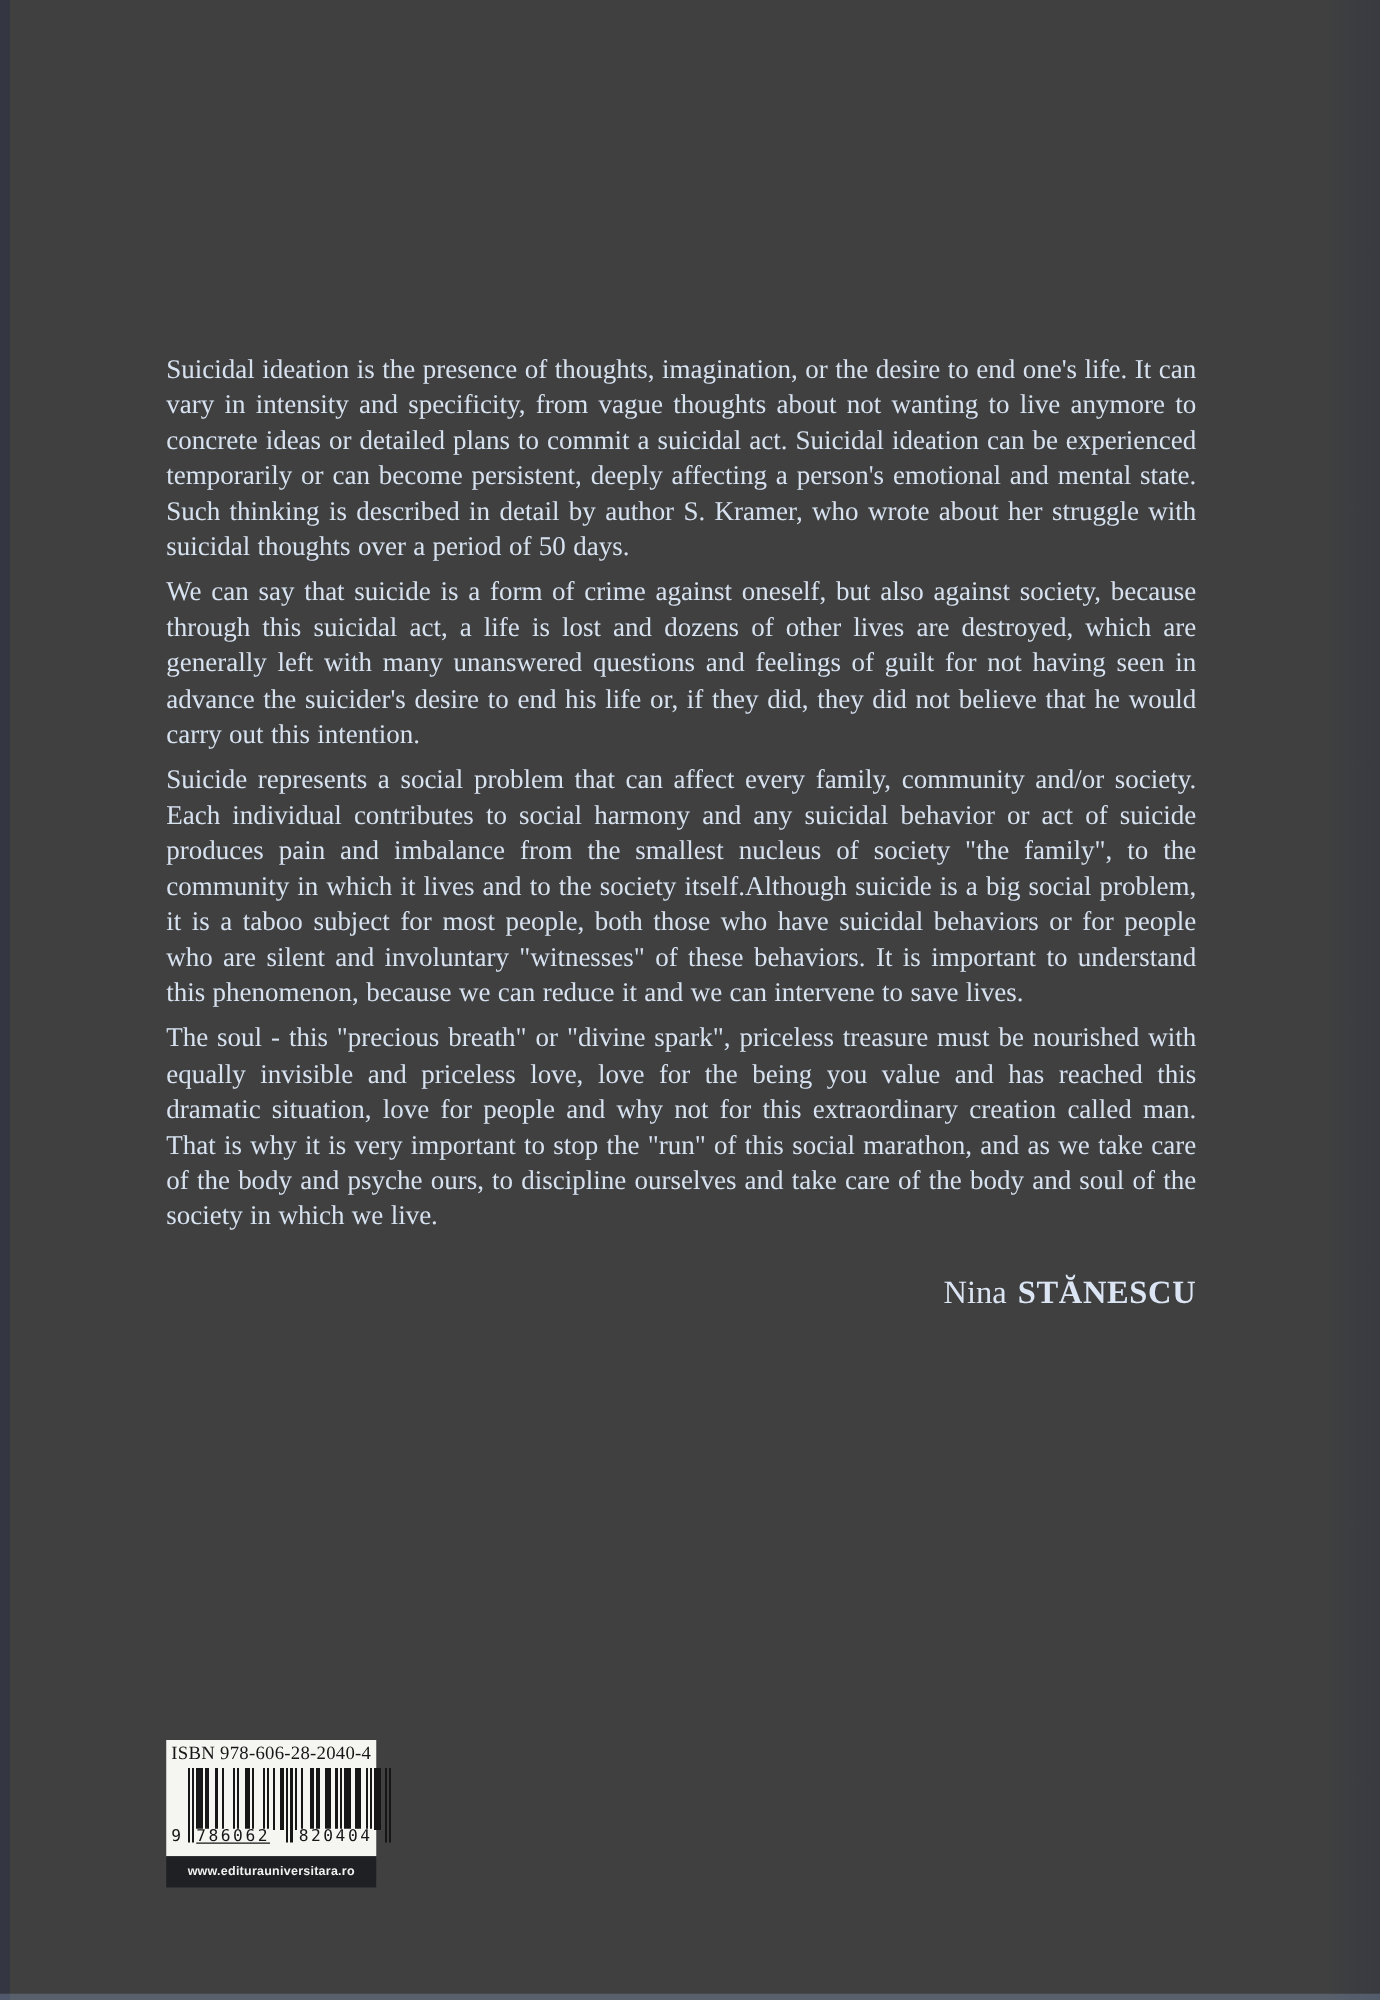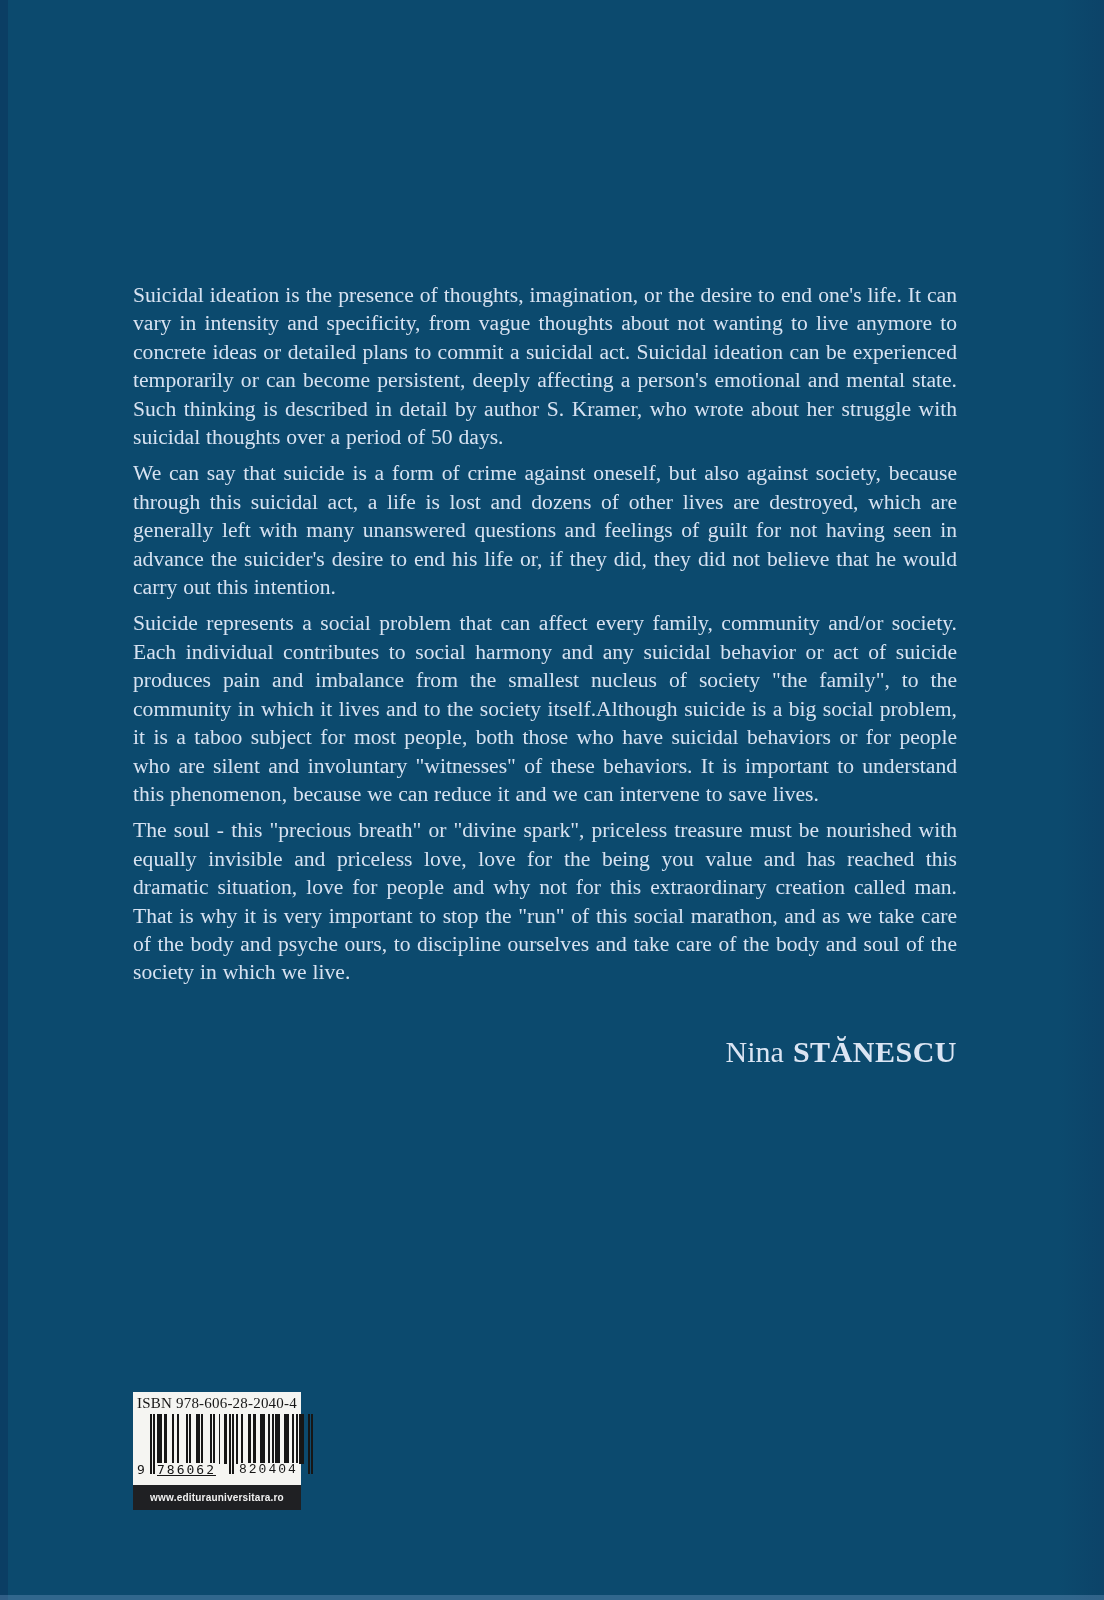--- a/index.html
+++ b/index.html
@@ -4,21 +4,21 @@
 <style>
   html, body {
     margin: 0;
     padding: 0;
     background: #2c4f8f;
   }
   .page {
     position: relative;
     width: 1104px;
     height: 1600px;
-    background: #0c4a6e;
+    background: #404040;
     overflow: hidden;
     font-family: "Liberation Serif", serif;
   }
   
   .edge-left {
     position: absolute;
     left: 0; top: 0; bottom: 0;
     width: 8px;
     background: rgba(10, 25, 70, 0.22);
   }
@@ -42,23 +42,23 @@
   }
   .text-block p {
     margin: 0 0 8px 0;
     font-size: 21.6px;
     line-height: 28.4px;
     color: #d7e2f1;
     text-align: justify;
     word-spacing: 0.5px;
   }
   .author {
-    margin-top: 48px;
+    margin-top: 32px;
     text-align: right;
-    font-size: 30px;
+    font-size: 26px;
     color: #dbe5f3;
   }
   .author .first { font-weight: normal; margin-right: 9px; }
   .author .last  { font-weight: bold; letter-spacing: 0.5px; }
 
   
   .isbn-block {
     position: absolute;
     left: 133px;
     top: 1392px;
@@ -93,21 +93,21 @@
     font-family: "DejaVu Sans Mono", monospace;
     font-size: 13px;
     color: #161616;
     background: #f5f5f2;
     line-height: 14px;
     letter-spacing: 2px;
     padding: 0 1px;
   }
   .bc-first  { left: -14px; background: transparent; letter-spacing: 0; }
   .bc-left   { left: 6px; text-decoration: underline; }
-  .bc-right  { left: 88px; font-family: Liberation Mono, monospace; }
+  .bc-right  { left: 88px; }
   .isbn-footer {
     margin-top: 0;
     background: #1f2023;
     height: 25px;
     line-height: 25px;
     text-align: center;
     font-family: "Liberation Sans", sans-serif;
     font-weight: bold;
     font-size: 10px;
     color: #f2f2f2;

